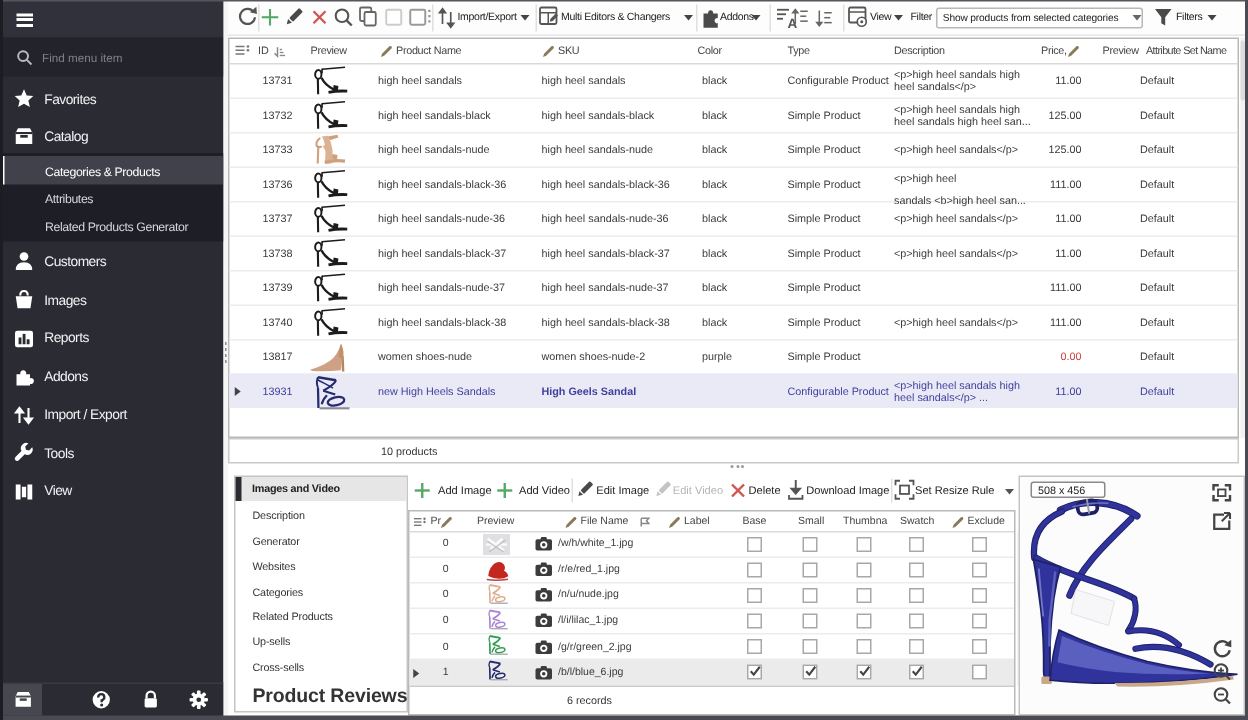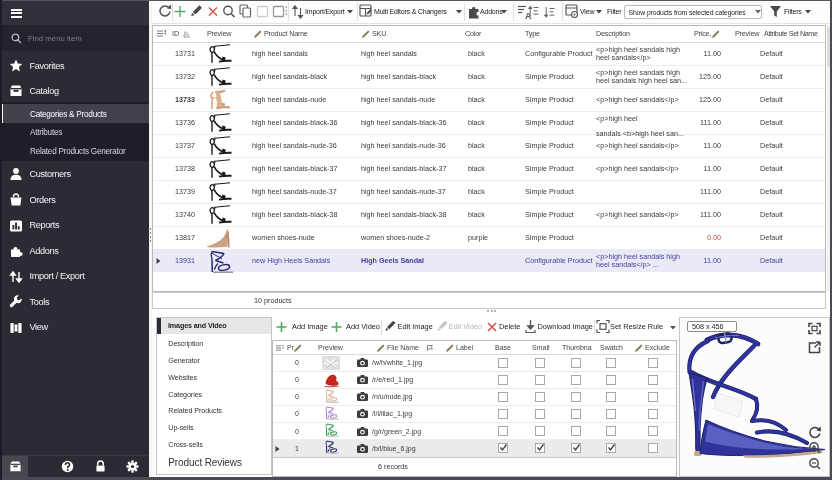--- a/index.html
+++ b/index.html
@@ -37,21 +37,21 @@
 <div class="t" style="left:30px;top:146.8px;font-size:8.2px;color:#d6d6dc;font-weight:normal;letter-spacing:-0.25px">Related Products Generator</div>
 <svg style="left:9px;top:167px" width="14" height="14" viewBox="0 0 14 14">
     <circle cx="7" cy="4" r="2.9" fill="#fff"></circle>
     <path d="M1.5 13 Q1.5 7.8 7 7.8 Q12.5 7.8 12.5 13 Z" fill="#fff"></path>
   </svg>
 <div class="t" style="left:29.5px;top:168.7px;font-size:9.2px;color:#f2f2f4;font-weight:normal;letter-spacing:-0.35px">Customers</div>
 <svg style="left:9px;top:193px" width="14" height="14" viewBox="0 0 14 14">
     <path d="M4.5 4 Q4.5 1 7 1 Q9.5 1 9.5 4" fill="none" stroke="#fff" stroke-width="1.4"></path>
     <path d="M1.5 4.5 L12.5 4.5 L11.3 12.5 L2.7 12.5 Z" fill="#fff"></path>
   </svg>
-<div class="t" style="left:29.5px;top:194.7px;font-size:9.2px;color:#f2f2f4;font-weight:normal;letter-spacing:-0.35px">Orders</div>
+<div class="t" style="left:29.5px;top:194.7px;font-size:9.2px;color:#f2f2f4;font-weight:normal;letter-spacing:-0.35px">Images</div>
 <svg style="left:9px;top:218.5px" width="14" height="14" viewBox="0 0 14 14">
     <rect x="1" y="1.5" width="12" height="11" rx="1.5" fill="#fff"></rect>
     <rect x="3.4" y="6" width="1.9" height="4.5" fill="#2b2b34"></rect>
     <rect x="6.1" y="3.6" width="1.9" height="6.9" fill="#2b2b34"></rect>
     <rect x="8.8" y="7.2" width="1.9" height="3.3" fill="#2b2b34"></rect>
   </svg>
 <div class="t" style="left:29.5px;top:220.2px;font-size:9.2px;color:#f2f2f4;font-weight:normal;letter-spacing:-0.35px">Reports</div>
 <svg style="left:9px;top:244px" width="14" height="14" viewBox="0 0 14 14">
     <path d="M2 5.5 h2.6 a2 2 0 1 1 3.8 0 H11 v2.6 a2 2 0 1 1 0 3.8 V13 H2 Z" fill="#fff"></path>
   </svg>
@@ -288,21 +288,21 @@
   </svg>
 <div class="t" style="left:252px;top:73px;font-size:7.2px;color:#3a3a3a;font-weight:normal;">high heel sandals-black</div>
 <div class="t" style="left:361px;top:73px;font-size:7.2px;color:#3a3a3a;font-weight:normal;">high heel sandals-black</div>
 <div class="t" style="left:468px;top:73px;font-size:7.2px;color:#3a3a3a;font-weight:normal;">black</div>
 <div class="t" style="left:525px;top:73px;font-size:7.2px;color:#3a3a3a;font-weight:normal;">Simple Product</div>
 <div class="t" style="left:596px;top:68.5px;font-size:7.2px;color:#3a3a3a;font-weight:normal;">&lt;p&gt;high heel sandals high</div>
 <div class="t" style="left:596px;top:77px;font-size:7.2px;color:#3a3a3a;font-weight:normal;">heel sandals high heel san...</div>
 <div class="t" style="left:721px;top:73px;font-size:7.2px;color:#3a3a3a;font-weight:normal;transform:translateX(-100%)">125.00</div>
 <div class="t" style="left:760px;top:73px;font-size:7.2px;color:#3a3a3a;font-weight:normal;">Default</div>
 <div class="a" style="left:153px;top:110.6px;width:672px;height:0.8px;background:#ececec"></div>
-<div class="t" style="left:195px;top:96px;font-size:7.2px;color:#3a3a3a;font-weight:bold;transform:translateX(-100%)">13733</div>
+<div class="t" style="left:195px;top:96px;font-size:7.2px;color:#3a3a3a;font-weight:normal;transform:translateX(-100%)">13733</div>
 <svg style="left:205px;top:88.5px" width="27" height="22" viewBox="0 0 27 22">
     <path d="M9.5 2 Q13 7 11.5 20 L16 20 Q18.5 10 13.5 1.5 Z" fill="#dcb292"></path>
     <path d="M13.5 2 L20 0.8 L20.5 2.6 L15 4.5" fill="#cfa07e"></path>
     <path d="M8.5 3 Q5.5 5 6 8 Q7.5 10 9.5 8.5" fill="none" stroke="#cfa07e" stroke-width="1.4"></path>
     <path d="M7.2 9 L6.8 20" stroke="#cfa07e" stroke-width="1.4" fill="none"></path>
     <path d="M11 8 Q13.5 13.5 18.5 16.5" stroke="#dcb292" stroke-width="1.8" fill="none"></path>
     <path d="M11.5 19.2 Q18 17.6 25 18.4" stroke="#cfa07e" stroke-width="2.2" fill="none"></path>
     <path d="M16.8 13.6 L20 14.4 L19.6 18 L16.4 17.4 Z" fill="#cfa07e"></path>
   </svg>
 <div class="t" style="left:252px;top:96px;font-size:7.2px;color:#3a3a3a;font-weight:normal;">high heel sandals-nude</div>
@@ -461,21 +461,21 @@
 <div class="a" style="left:157px;top:318px;width:114px;height:15.5px;background:#e6e6e6"></div>
 <div class="a" style="left:157px;top:318px;width:3.5px;height:15.5px;background:#2b2b34"></div>
 <div class="t" style="left:168px;top:321.8px;font-size:7.2px;color:#222;font-weight:bold;letter-spacing:-0.15px">Images and Video</div>
 <div class="t" style="left:168.3px;top:340.4px;font-size:7.2px;color:#333;font-weight:normal;letter-spacing:-0.1px">Description</div>
 <div class="t" style="left:168.3px;top:357.09999999999997px;font-size:7.2px;color:#333;font-weight:normal;letter-spacing:-0.1px">Generator</div>
 <div class="t" style="left:168.3px;top:373.79999999999995px;font-size:7.2px;color:#333;font-weight:normal;letter-spacing:-0.1px">Websites</div>
 <div class="t" style="left:168.3px;top:390.5px;font-size:7.2px;color:#333;font-weight:normal;letter-spacing:-0.1px">Categories</div>
 <div class="t" style="left:168.3px;top:407.2px;font-size:7.2px;color:#333;font-weight:normal;letter-spacing:-0.1px">Related Products</div>
 <div class="t" style="left:168.3px;top:423.9px;font-size:7.2px;color:#333;font-weight:normal;letter-spacing:-0.1px">Up-sells</div>
 <div class="t" style="left:168.3px;top:440.59999999999997px;font-size:7.2px;color:#333;font-weight:normal;letter-spacing:-0.1px">Cross-sells</div>
-<div class="t" style="left:168.3px;top:457.29999999999995px;font-size:10px;color:#333;font-weight:normal;letter-spacing:-0.1px">Product Reviews</div>
+<div class="t" style="left:168.3px;top:457.29999999999995px;font-size:13px;color:#333;font-weight:bold;letter-spacing:-0.1px">Product Reviews</div>
 <svg style="left:272px;top:316px" width="405" height="22" viewBox="0 0 405 22">
     <g stroke="#55a868" stroke-width="1.6">
       <line x1="9.5" y1="6" x2="9.5" y2="16"></line>
       <line x1="4.5" y1="11" x2="14.5" y2="11"></line>
     </g>
     <g stroke="#55a868" stroke-width="1.6">
       <line x1="64.5" y1="6" x2="64.5" y2="16"></line>
       <line x1="59.5" y1="11" x2="69.5" y2="11"></line>
     </g>
     <g transform="translate(112.5,3.5)">

